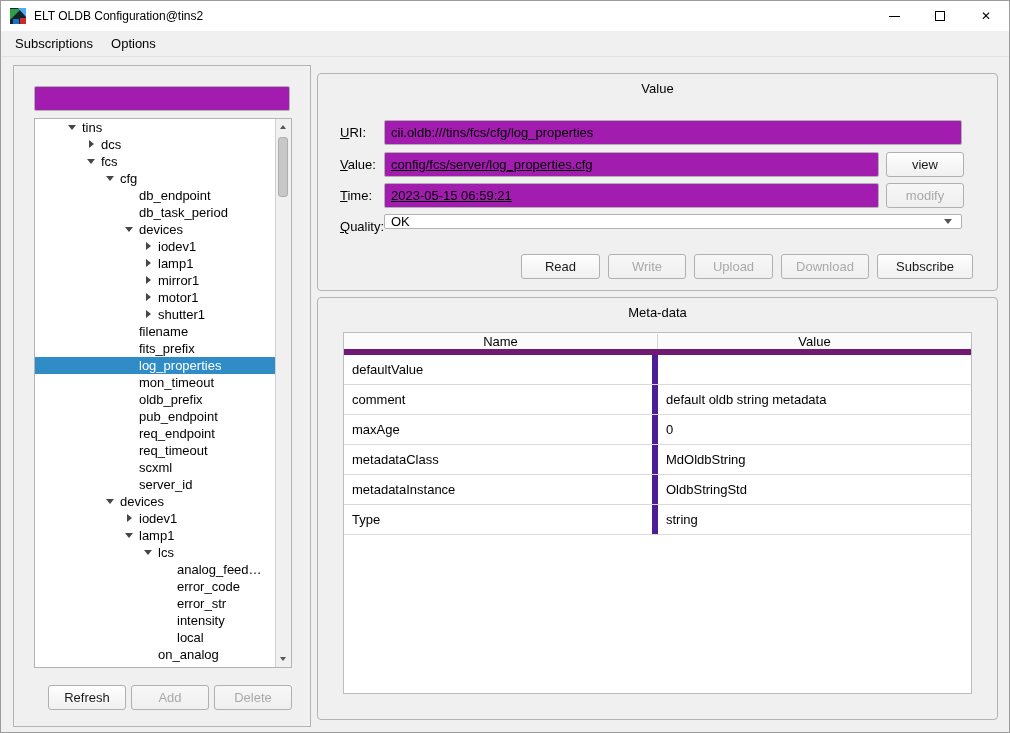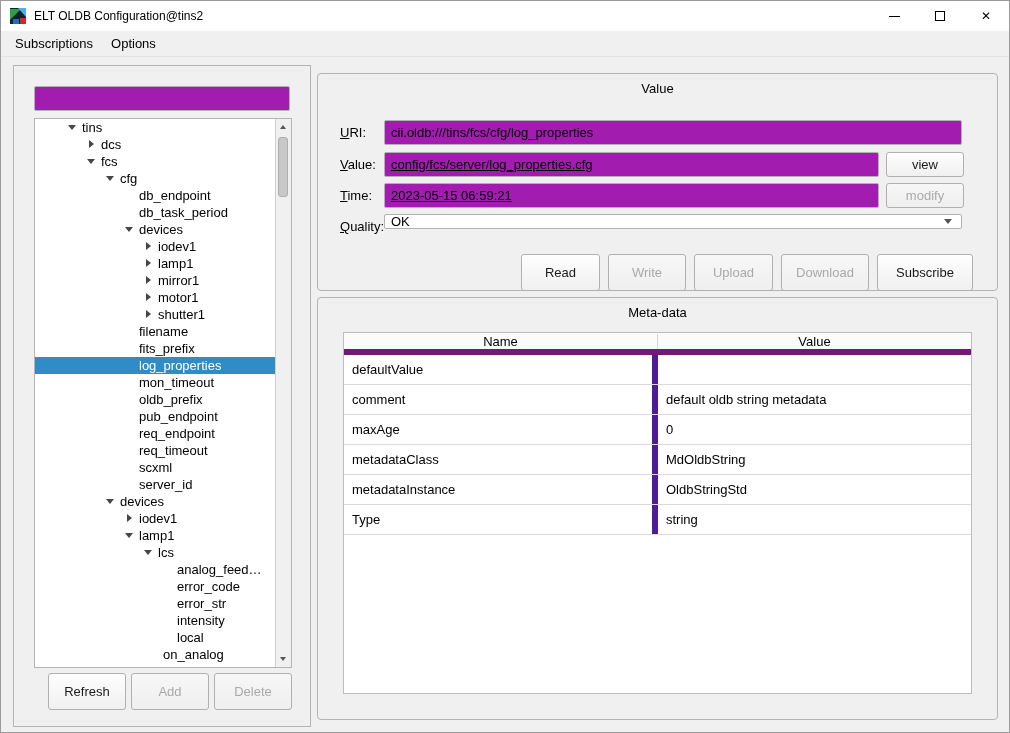--- a/index.html
+++ b/index.html
@@ -40,21 +40,21 @@
   .scrollbar { position:absolute; right:0; top:0; bottom:0; width:16px; background:#f0f0f0; border-left:1px solid #d0d0d0; }
   .sb-btn { position:absolute; left:0; width:15px; height:16px; }
   .sb-up { top:0; } .sb-down { bottom:0; }
   .sb-up::after { content:''; position:absolute; left:4px; top:6px; border-left:3px solid transparent; border-right:3px solid transparent; border-bottom:4px solid #555; }
   .sb-down::after { content:''; position:absolute; left:4px; top:6px; border-left:3px solid transparent; border-right:3px solid transparent; border-top:4px solid #555; }
   .sb-thumb { position:absolute; left:2px; right:3px; top:18px; height:60px; background:#c8c8c8; border:1px solid #aeaeae; border-radius:3px; }
 
   .left-btns { position:absolute; left:34px; bottom:16px; display:flex; gap:5px; }
 
   
-  .btn { height:37px; border:1px solid #b0b0b0; border-radius:3px; background:linear-gradient(#fefefe,#f0f0f0); font-family:inherit; font-size:13px; color:#1a1a1a; padding:0 14px; }
+  .btn { height:25px; border:1px solid #b0b0b0; border-radius:3px; background:linear-gradient(#fefefe,#f0f0f0); font-family:inherit; font-size:13px; color:#1a1a1a; padding:0 14px; }
   .btn:disabled { color:#a9a9a9; background:linear-gradient(#f7f7f7,#efefef); }
 
   
   .group { position:absolute; border:1px solid #b4b4b4; border-radius:4px; background:#f0f0f0; }
   .value-group { left:316px; top:16px; width:681px; height:218px; }
   .meta-group  { left:316px; top:240px; width:681px; height:423px; }
   .group-title { position:absolute; top:7px; left:0; right:0; text-align:center; }
 
   .field-row { position:absolute; left:0; right:0; height:25px; }
   .row-uri { top:46px; } .row-value { top:78px; } .row-time { top:109px; } .row-quality { top:140px; }
@@ -238,21 +238,21 @@
               <span class="tree-label">error_str</span>
             </div>
             <div class="tree-row" style="padding-left: 124px;">
               <span class="expander"></span>
               <span class="tree-label">intensity</span>
             </div>
             <div class="tree-row" style="padding-left: 124px;">
               <span class="expander"></span>
               <span class="tree-label">local</span>
             </div>
-            <div class="tree-row" style="padding-left: 63px; margin-left: 47px;">
+            <div class="tree-row" style="padding-left: 105px;">
               <span class="expander"></span>
               <span class="tree-label">on_analog</span>
             </div>
             <div class="tree-row" style="padding-left: 124px;">
               <span class="expander"></span>
               <span class="tree-label">on_digital</span>
             </div>
           </div>
         <div class="scrollbar">
           <div class="sb-btn sb-up"></div>

